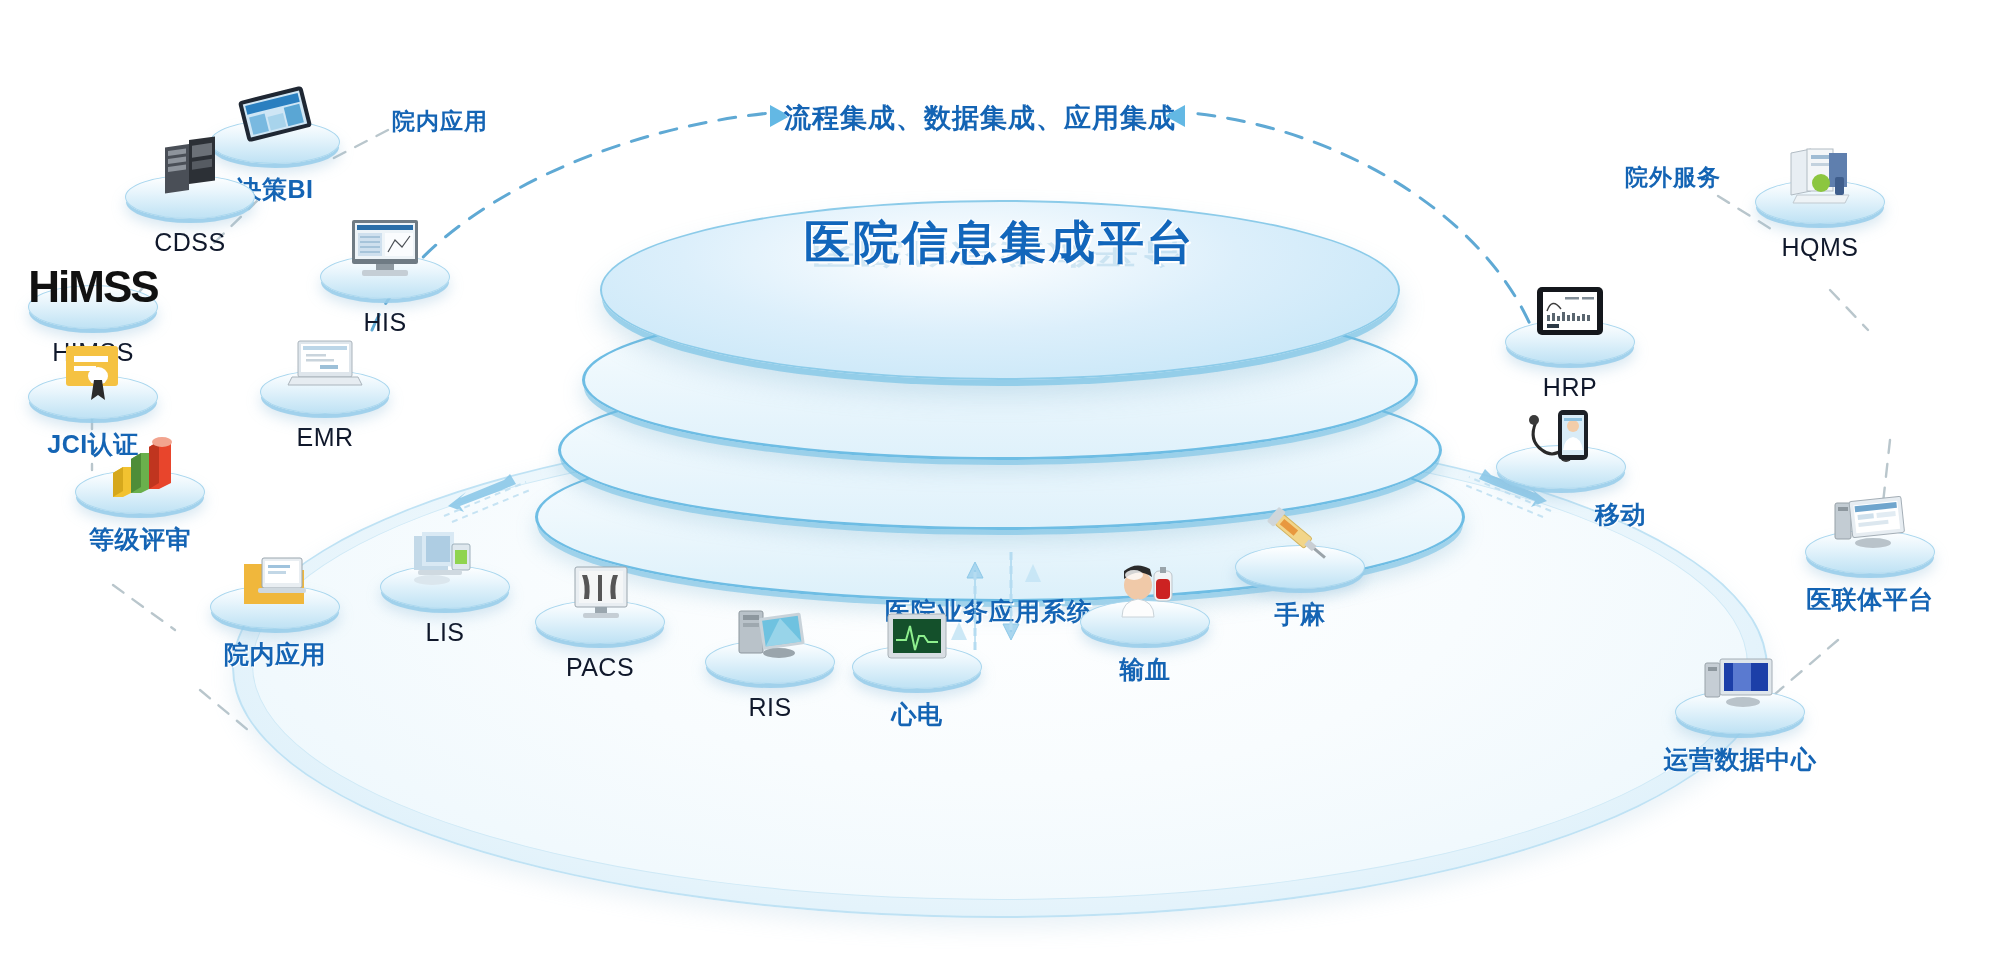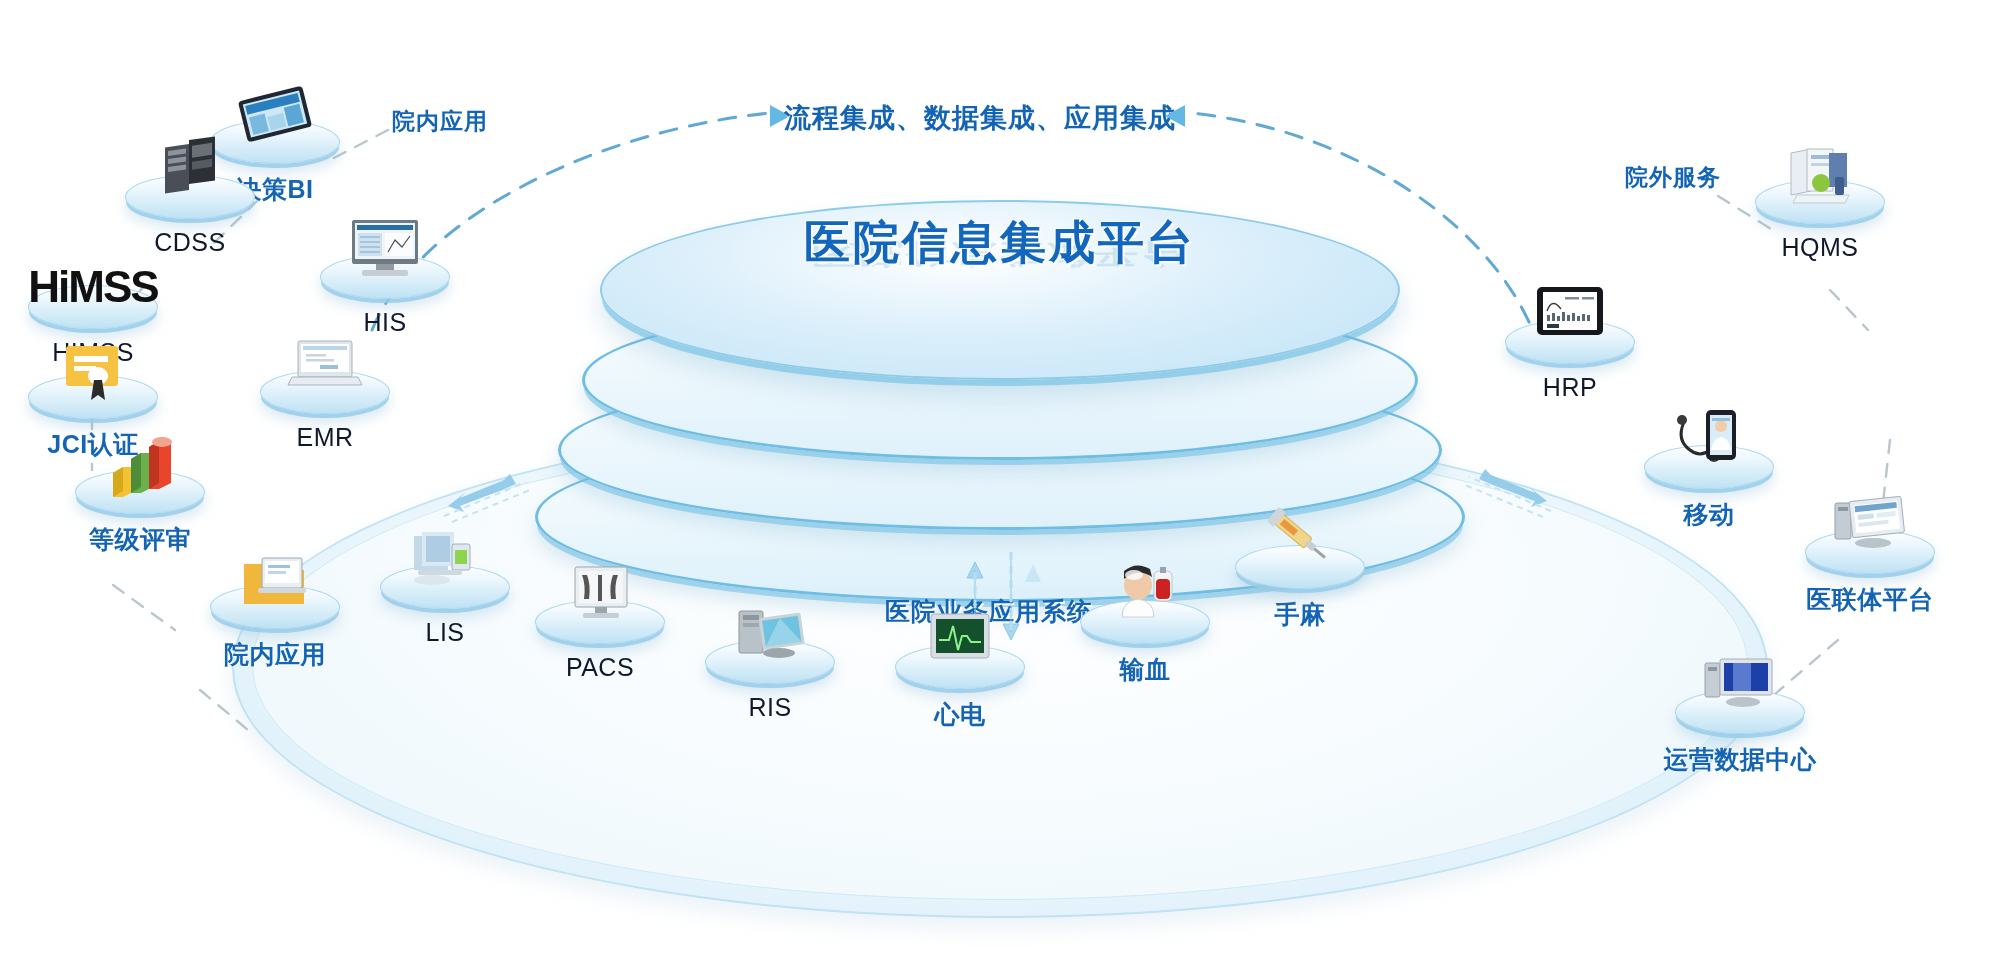--- a/index.html
+++ b/index.html
@@ -390,21 +390,21 @@
           <rect x="34" y="16" width="42" height="32" rx="2" fill="#c9d3da"></rect>
           <rect x="37" y="19" width="36" height="26" fill="#6fc2e0"></rect>
           <path d="M 37 45 L 55 19 L 73 45 Z" fill="#a9dcec" opacity=".7"></path>
         </g>
         <ellipse cx="52" cy="54" rx="16" ry="5" fill="#9aa5ac"></ellipse>
       </svg>
     </div>
     <div class="node-label">RIS</div>
   </div>
 
-  <div class="node" style="left:875px; top:645px;">
+  <div class="node" style="left:832px; top:645px;">
     <div class="pedestal">
       <svg class="node-icon" viewBox="0 0 86 70">
         <rect x="14" y="10" width="58" height="44" rx="3" fill="#d8dee3" stroke="#a9b2b8"></rect>
         <rect x="19" y="15" width="48" height="34" fill="#14502b"></rect>
         <path d="M 22 36 L 32 36 L 36 22 L 41 46 L 45 32 L 50 32 L 54 38 L 64 38" stroke="#8ef08e" fill="none" stroke-width="2"></path>
       </svg>
     </div>
     <div class="node-label cn">心电</div>
   </div>
 
@@ -508,21 +508,21 @@
           <rect x="50" y="37" width="3" height="5"></rect>
             <rect x="55" y="35" width="3" height="7"></rect>
           <rect x="60" y="36" width="3" height="6"></rect>
         </g>
         <rect x="20" y="45" width="12" height="4" fill="#2c3a46"></rect>
       </svg>
     </div>
     <div class="node-label">HRP</div>
   </div>
 
-  <div class="node" style="left:1624px; top:445px;">
+  <div class="node" style="left:1476px; top:445px;text-align:right;">
     <div class="pedestal">
       <svg class="node-icon" viewBox="0 0 86 70">
         <path d="M 18 18 q -8 18 6 28 q 10 8 20 0" stroke="#2a2a2a" stroke-width="3" fill="none"></path>
         <circle cx="16" cy="16" r="5" fill="#3a3a3a"></circle>
         <circle cx="48" cy="52" r="6" fill="#3a3a3a"></circle>
         <rect x="40" y="6" width="30" height="50" rx="5" fill="#1c2026"></rect>
         <rect x="44" y="11" width="22" height="40" fill="#d9ecf7"></rect>
         <circle cx="55" cy="22" r="6" fill="#f3cda9"></circle>
         <path d="M 45 46 q 2 -12 10 -13 q 8 1 10 13 z" fill="#ffffff"></path>
         <rect x="46" y="14" width="18" height="3" fill="#8fc2e0"></rect>

